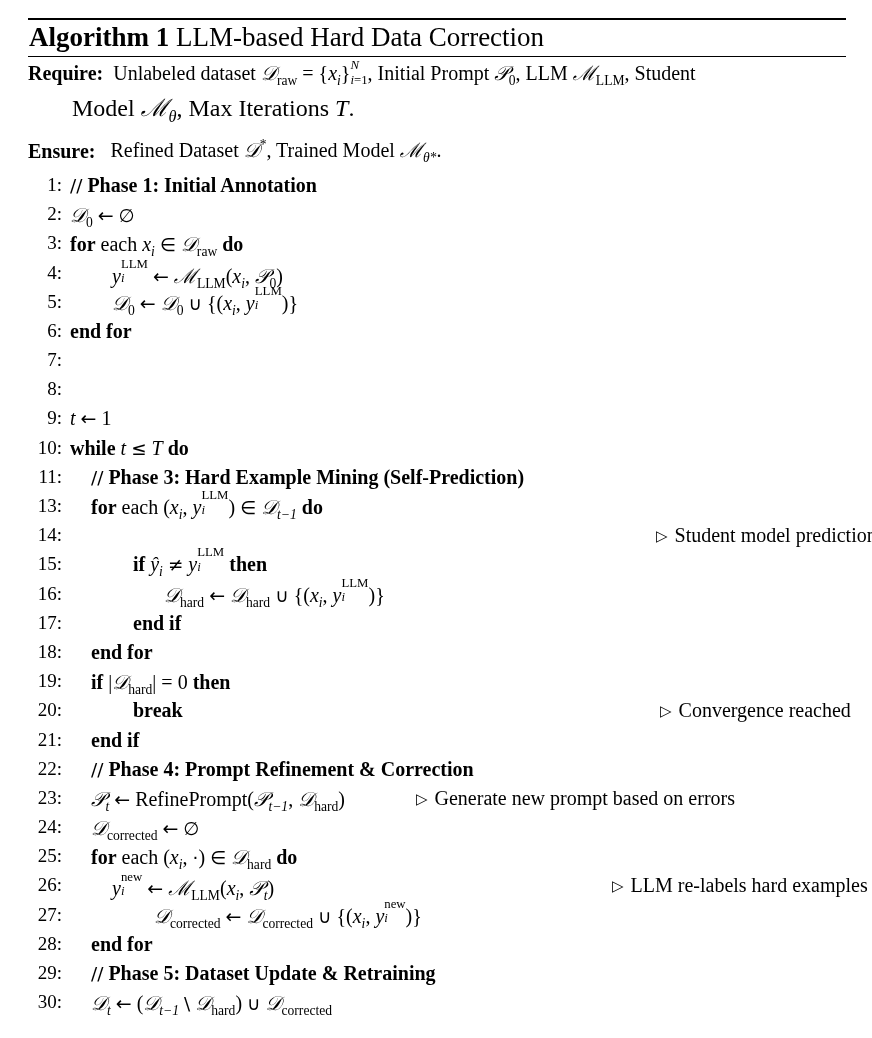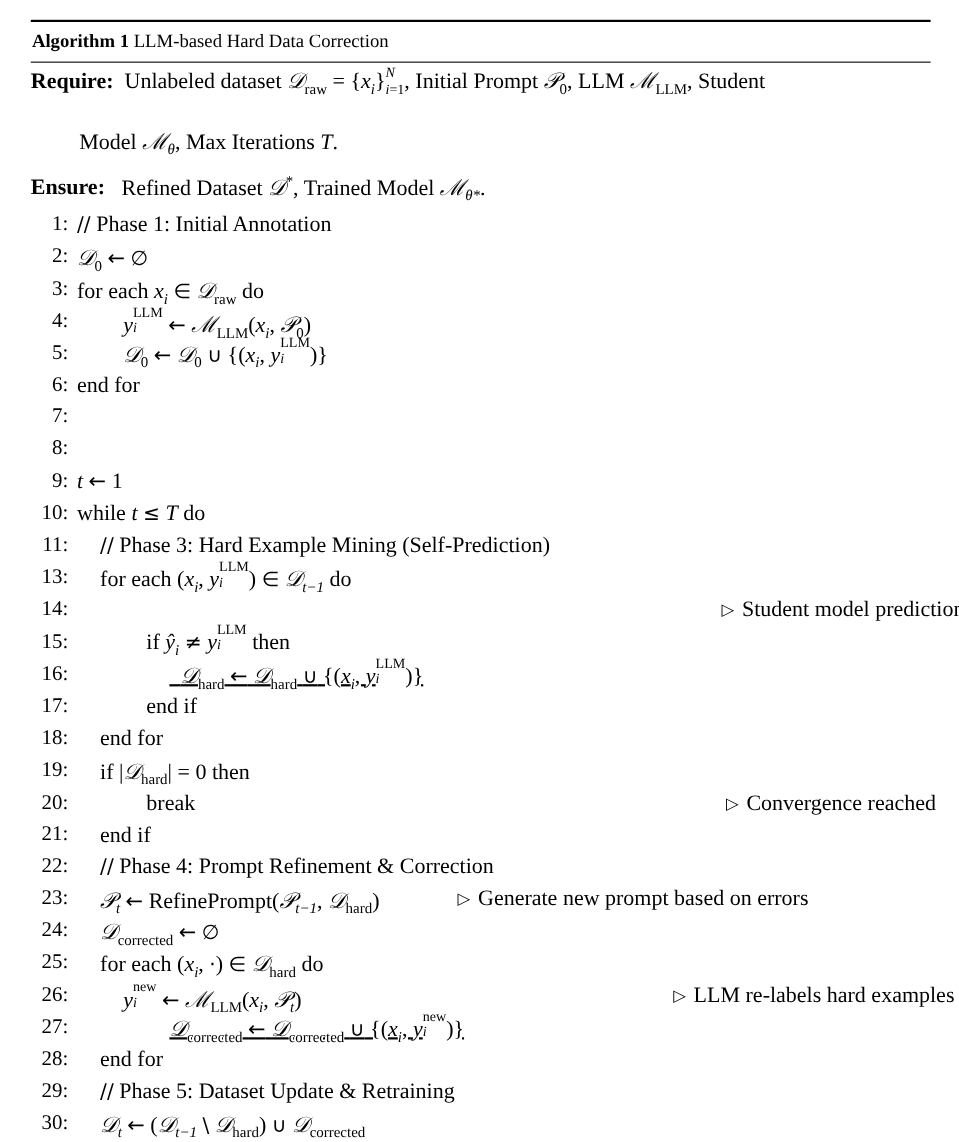--- a/index.html
+++ b/index.html
@@ -29,40 +29,39 @@
     margin: 0;
   }
   .rule-mid {
     border-top: 1.1px solid #000;
     height: 0;
     margin: 0;
   }
 
   
   .alg-caption {
-    font-size: 17px;
+    font-size: 27px;
     line-height: 29px;
     padding: 3px 0 4px 1px;
     white-space: nowrap;
   }
   .alg-caption .cap-bold { font-weight: bold; }
 
   
   .reqline {
     font-size: 20px;
     line-height: 26.5px;
     padding-top: 3px;
     position: relative;
   }
   .reqline .kw { font-weight: bold; }
   .req-cont {
-    font-size: 20px;
+    font-size: 24px;
     line-height: 26.5px;
     padding-left: 44px;
-    margin-top: 20px;
   }
 
   
   .lines {
     padding-top: 2px;
   }
   .ln {
     position: relative;
     height: 29.2px;
     font-size: 20px;
@@ -79,31 +78,31 @@
     position: absolute;
     top: 0;
     left: 0;
     white-space: nowrap;
   }
   
   .i0 { padding-left: 42px; }
   .i1 { padding-left: 63px; text-align: right; }
   .i2 { padding-left: 84px; }
   .i3 { padding-left: 105px; }
-  .i4 { padding-left: 126px; text-decoration: underline; }
+  .i4 { padding-left: 126px; }
 
   .cmt {
     position: absolute;
     top: 0;
     white-space: nowrap;
     font-size: 20px;
   }
   .cmt .tri { font-size: 15px; position: relative; top: -1px; padding-right: 2px; }
 
-  b.kw { font-weight: normal; }
+  b.kw { font-weight: bold; }
 
   
   .mi { font-style: italic; }
   .cal { font-family: "DejaVu Serif", "Liberation Serif", serif; font-style: italic; }
   sub.rm, sup.rm { font-style: normal; font-size: 0.68em; font-family: "Liberation Serif", serif; }
   sub.it, sup.it { font-style: italic; font-size: 0.68em; }
   .op { font-family: "DejaVu Sans", sans-serif; font-size: 0.92em; }
   .arrow { font-family: "DejaVu Sans", sans-serif; font-size: 0.95em; }
   .sups { position: relative; display: inline-block; vertical-align: baseline; }
   .sups > .sb { position: absolute; left: 0; top: 0.52em; font-size: 0.64em; font-style: normal; }

